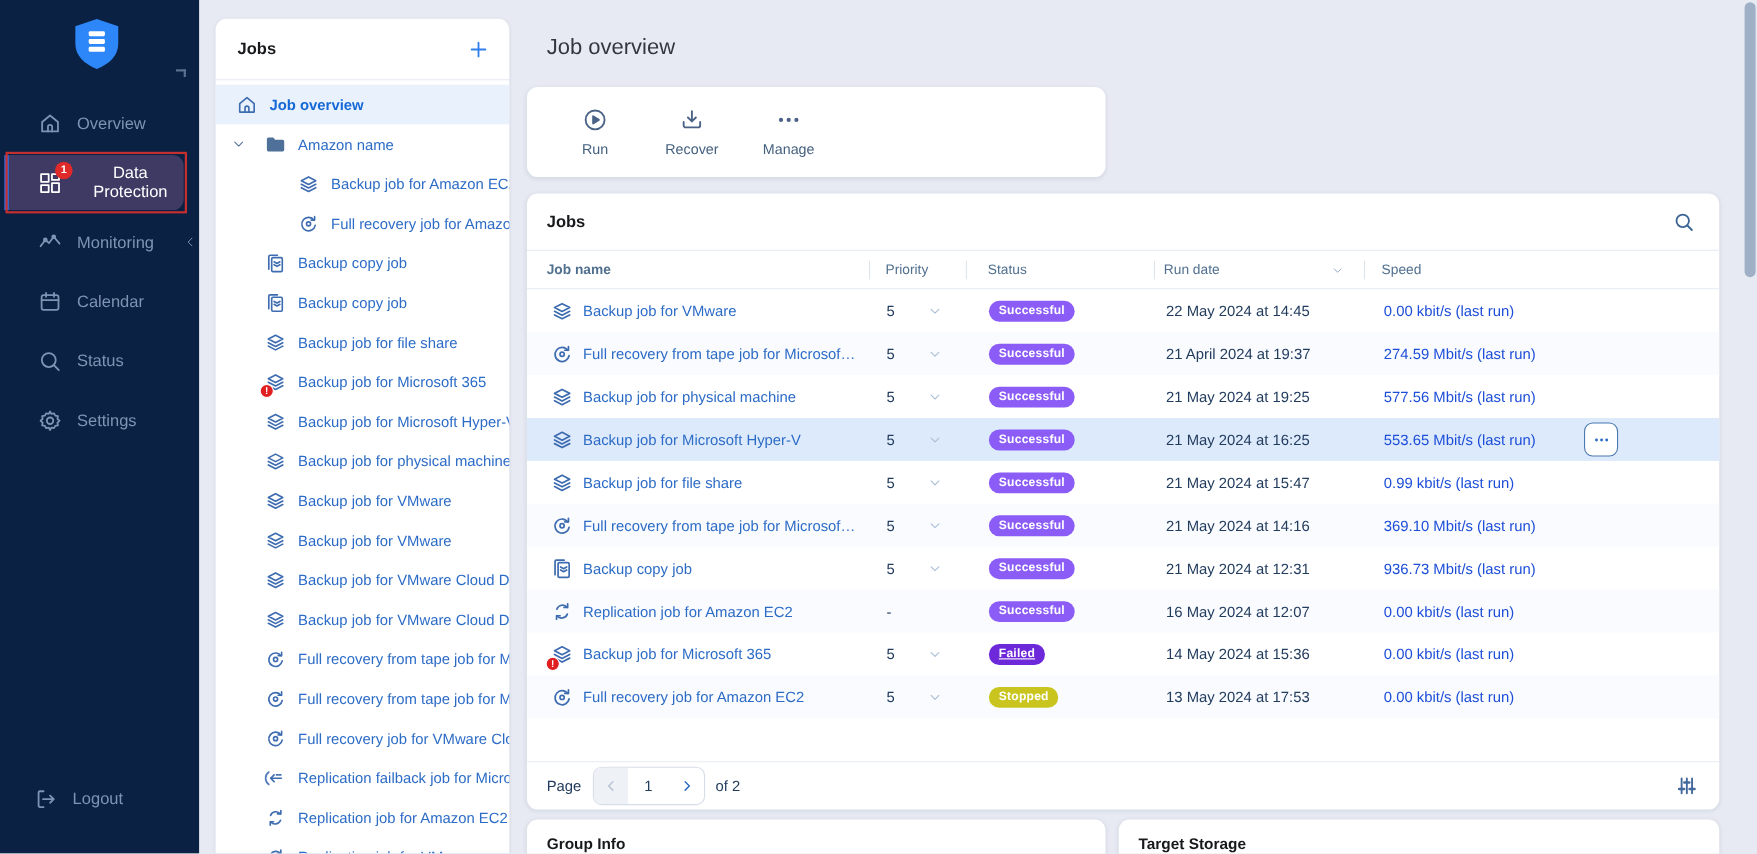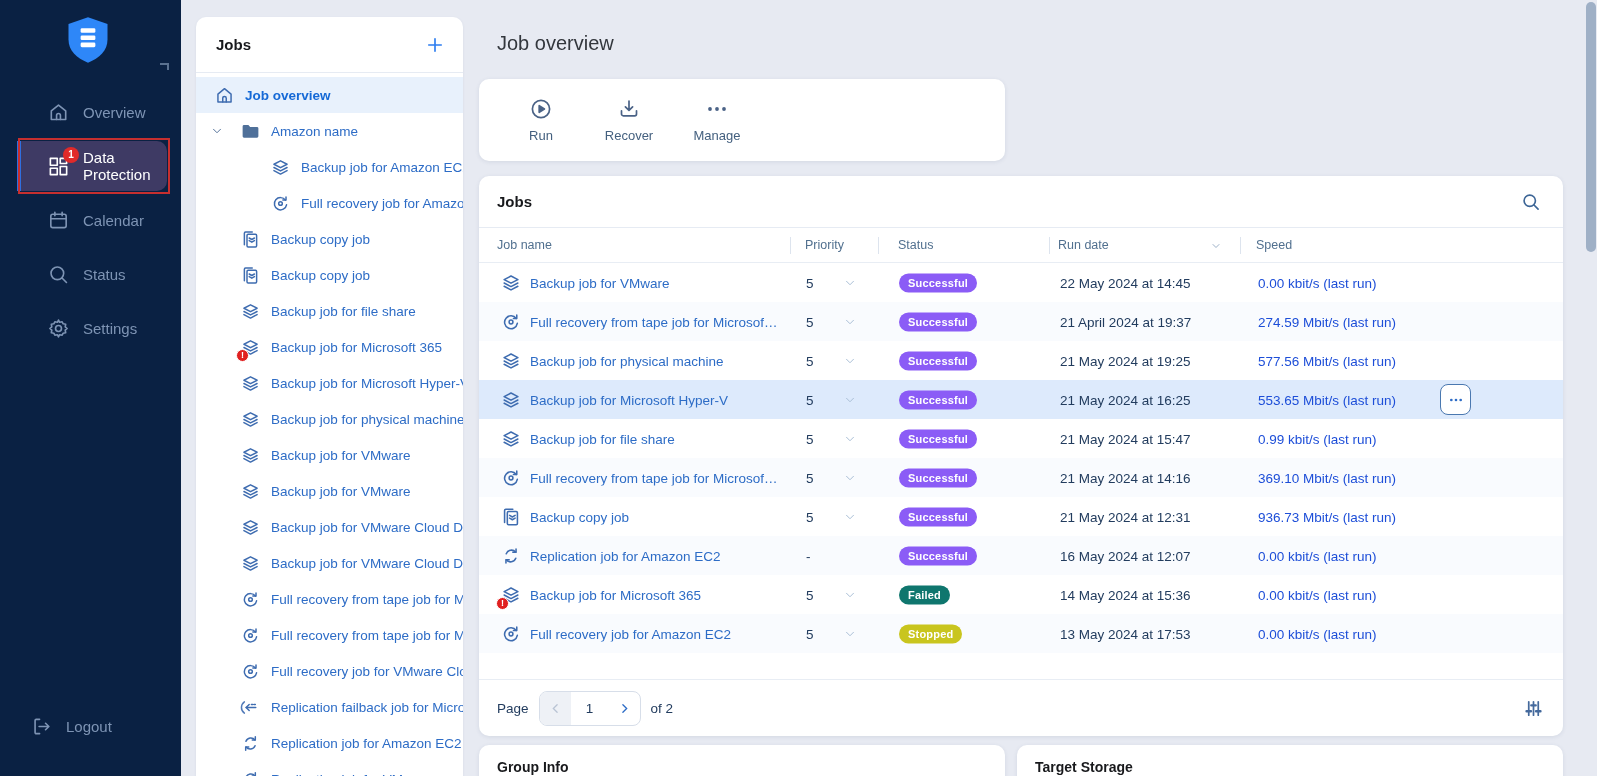--- a/index.html
+++ b/index.html
@@ -10,21 +10,21 @@
     position:relative;
     color:#223c5e;
   }
   svg { display:block; }
 
   
   .sidebar { position:absolute; left:0; top:0; width:181px; height:776px; background:#0a2143; z-index:5; }
   .logo { position:absolute; top:12px; left:62px; width:52px; height:56px; }
   .corner-mark { position:absolute; top:63px; right:12px; width:9px; height:7px;
     border-top:2px solid #5a7190; border-right:2px solid #5a7190; }
-  .side-nav { position:absolute; top:85px; left:17px; right:0; }
+  .side-nav { position:absolute; top:85px; left:4px; right:0;text-align:center; }
   .side-nav-bottom { position:absolute; bottom:23px; left:0; right:0; }
   .side-item { position:relative; height:54px; display:flex; align-items:center;
     padding-left:30px; gap:13px; color:#7e94b4; font-size:15px; cursor:pointer; }
   .side-item .s-icon { width:23px; height:23px; color:#7e94b4; position:relative; flex:0 0 auto; }
   .side-item.active { background:#3e3a64; color:#ffffff; margin-right:14px; height:50px;
     margin-top:2px; margin-bottom:2px; border-radius:0 10px 10px 0; }
   .side-item.active .s-icon { color:#ffffff; }
   .side-item.active::before { content:''; position:absolute; left:0; top:0; bottom:0; width:4px; background:#2f6fe0; }
   .side-item.active::after { content:''; position:absolute; inset:-3px -3px -3px 1px;
     border:2px solid #c62f2f; pointer-events:none; }
@@ -84,28 +84,28 @@
   .c-name  { left:51px; color:#2d6cc6; cursor:pointer; max-width:250px; overflow:hidden;
              white-space:nowrap; text-overflow:ellipsis; }
   .c-pri   { left:327px; color:#223c5e; }
   .c-chev  { left:364px; width:14px; height:14px; color:#a9bed6; cursor:pointer; }
   .c-status{ left:420px; }
   .c-date  { left:581px; color:#223c5e; }
   .c-speed { left:779px; color:#1d4ed8; }
   .pill { display:inline-block; color:#fff; font-size:11px; font-weight:bold;
     padding:3px 9px 4px; border-radius:10px; letter-spacing:.2px; }
   .st-successful { background:#8b5cf6; }
-  .st-failed    { background:#0f766e; }
+  .st-failed    { background:#6d28d9;text-decoration:underline; }
   .st-stopped   { background:#c9c51e; }
   .row-actions { position:absolute; right:92px; top:4px; width:31px; height:31px; background:#fff;
     border:1px solid #4a78b0; border-radius:8px; display:flex; align-items:center;
     justify-content:center; cursor:pointer; color:#2d6cc6; }
   .row-actions svg { width:16px; height:16px; }
 
-  .pagination { position:absolute; left:0; right:0; bottom:0; height:57px; border-top:1px solid #e8edf4;
+  .pagination { position:absolute; left:0; right:0; bottom:0; height:44px; border-top:1px solid #e8edf4;
     display:flex; align-items:center; padding:0 20px 0 18px; font-size:13.5px; color:#223c5e; }
   .pager { display:flex; align-items:center; height:35px; border:1px solid #d7dee9; border-radius:8px;
     margin:0 10px; overflow:hidden; }
   .pg-btn { width:31px; height:100%; display:flex; align-items:center; justify-content:center; cursor:pointer; }
   .pg-prev { background:#eef1f6; color:#b9c4d4; }
   .pg-next { color:#2d6cc6; }
   .pg-btn svg { width:13px; height:13px; }
   .pg-num { width:38px; text-align:center; color:#223c5e; }
   .sliders-btn { margin-left:auto; width:19px; height:19px; color:#44699c; cursor:pointer; }
 
@@ -153,20 +153,35 @@
             <rect x="3.5" y="13.8" width="7.2" height="6.7"></rect>
             <rect x="13.8" y="12" width="6.7" height="8.5"></rect>
           </svg>
           <span class="nav-badge">1</span>
         </span>
     <span class="s-label">Data Protection</span>
   </div>
       <div class="side-item">
     <span class="s-icon">
           <svg viewBox="0 0 24 24" fill="none" stroke="currentColor" stroke-width="1.7" stroke-linecap="round" stroke-linejoin="round">
+            <path d="M3 15.5 7.5 9.5 11 12.5 15.5 6.5 21 13"></path>
+            <circle cx="7.5" cy="9.5" r="1.4" fill="currentColor"></circle>
+            <circle cx="15.5" cy="6.5" r="1.4" fill="currentColor"></circle>
+          </svg>
+        </span>
+    <span class="s-label">Monitoring</span>
+  <span class="collapse-chev">
+          <svg viewBox="0 0 24 24" fill="none" stroke="currentColor" stroke-width="1.7" stroke-linecap="round" stroke-linejoin="round">
+            <path d="M15 5 8 12 l7 7"></path>
+          </svg>
+        </span>
+      </div>
+      <div class="side-item">
+    <span class="s-icon">
+          <svg viewBox="0 0 24 24" fill="none" stroke="currentColor" stroke-width="1.7" stroke-linecap="round" stroke-linejoin="round">
             <rect x="4" y="5.5" width="16" height="14" rx="2"></rect>
             <path d="M4 10.2 H20 M8.2 3.5 v3.6 M15.8 3.5 v3.6"></path>
           </svg>
         </span>
     <span class="s-label">Calendar</span>
   </div>
       <div class="side-item">
     <span class="s-icon">
           <svg viewBox="0 0 24 24" fill="none" stroke="currentColor" stroke-width="1.7" stroke-linecap="round" stroke-linejoin="round">
             <circle cx="10.8" cy="10.8" r="6.6"></circle>
@@ -455,21 +470,21 @@
     <div class="panel-head">
       <span class="panel-title">Jobs</span>
       <span class="search-btn">
         <svg viewBox="0 0 24 24" fill="none" stroke="currentColor" stroke-width="2" stroke-linecap="round">
             <circle cx="10.5" cy="10.5" r="6.8"></circle>
             <path d="M15.6 15.6 20.5 20.5"></path>
           </svg>
       </span>
     </div>
     <div class="table-head" id="table-head">
-        <span class="th" style="left: 18px;">Job name</span>
+        <span class="th" style="left: 18px; font-weight: bold;">Job name</span>
         <span class="th" style="left: 326px;">Priority</span>
         <span class="th" style="left: 419px;">Status</span>
         <span class="th" style="left: 579px;">Run date</span>
         <span class="sort-chev">
           <svg viewBox="0 0 24 24" fill="none" stroke="currentColor" stroke-width="1.7" stroke-linecap="round" stroke-linejoin="round">
             <path d="M6 9 12 15 18 9"></path>
           </svg>
         </span>
         <span class="th" style="left: 777px;">Speed</span>
         <span class="th-sep" style="left: 311px;"></span>

